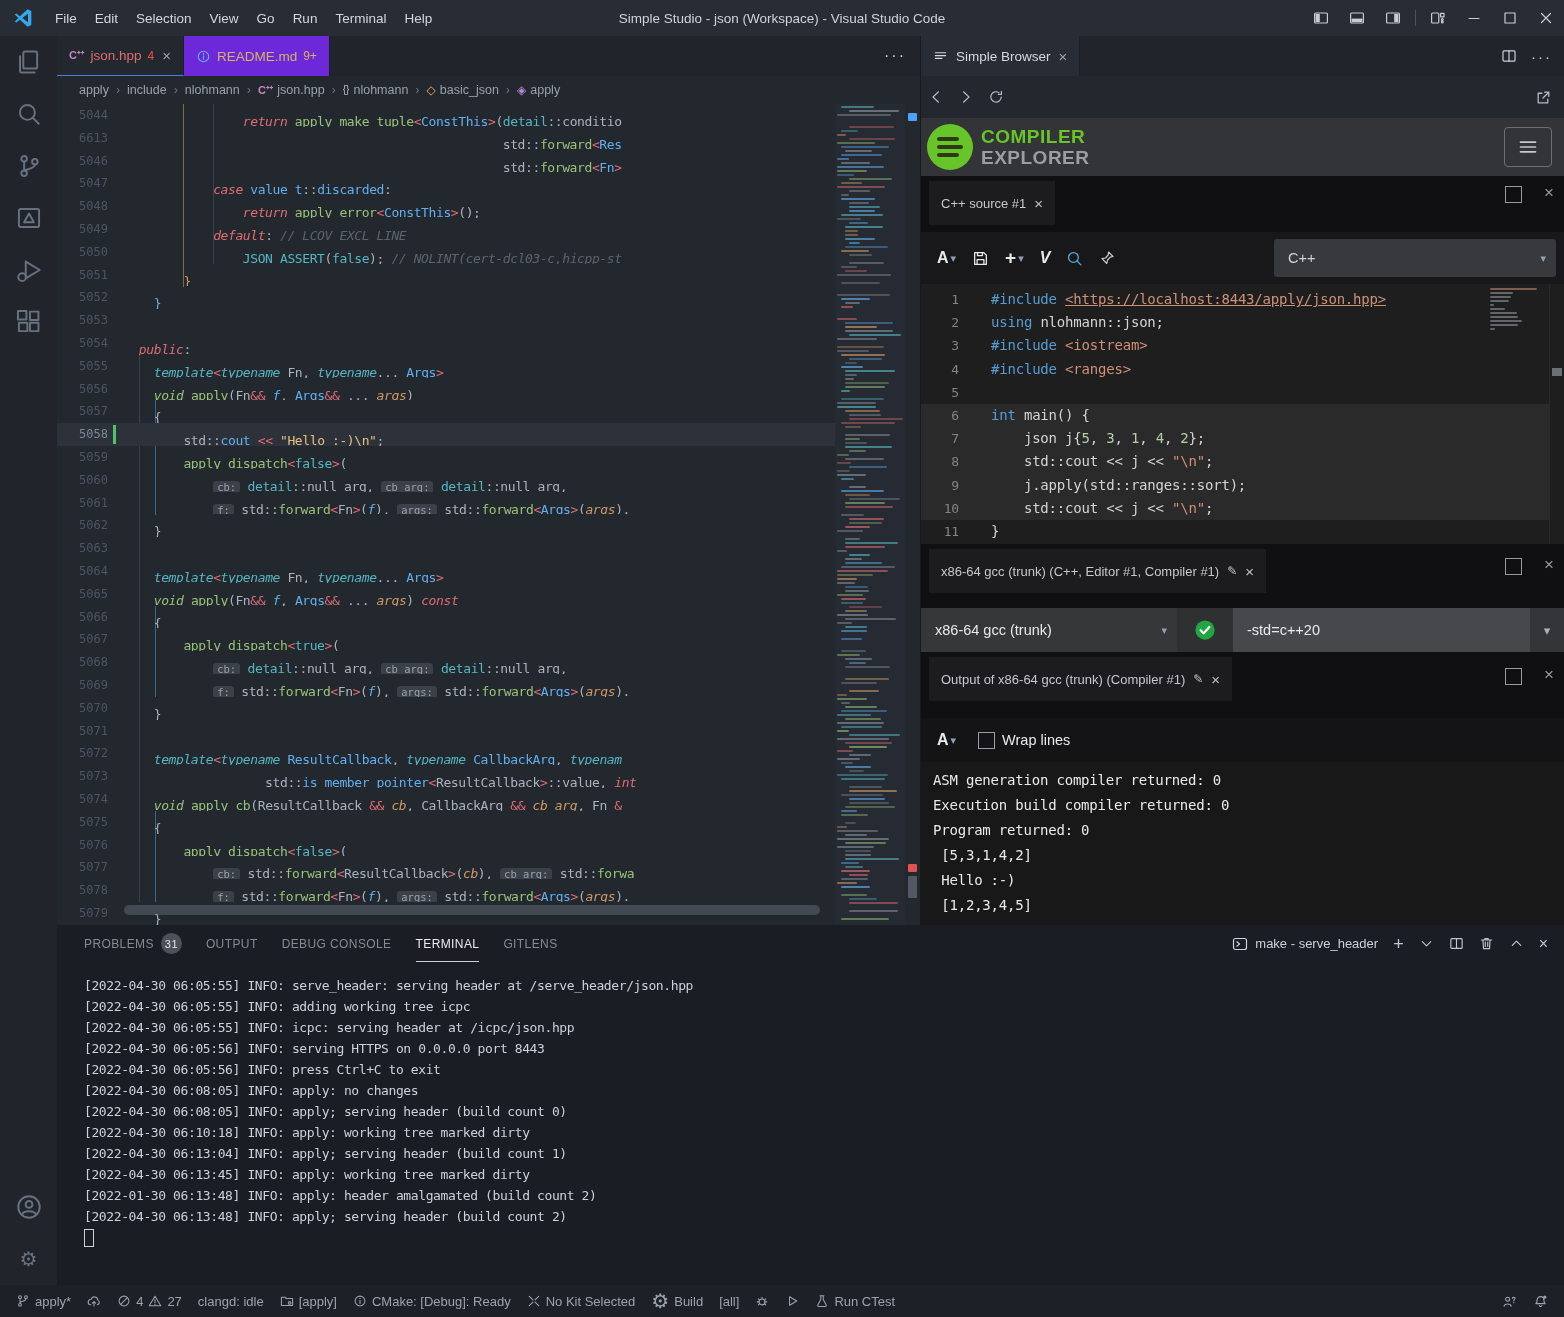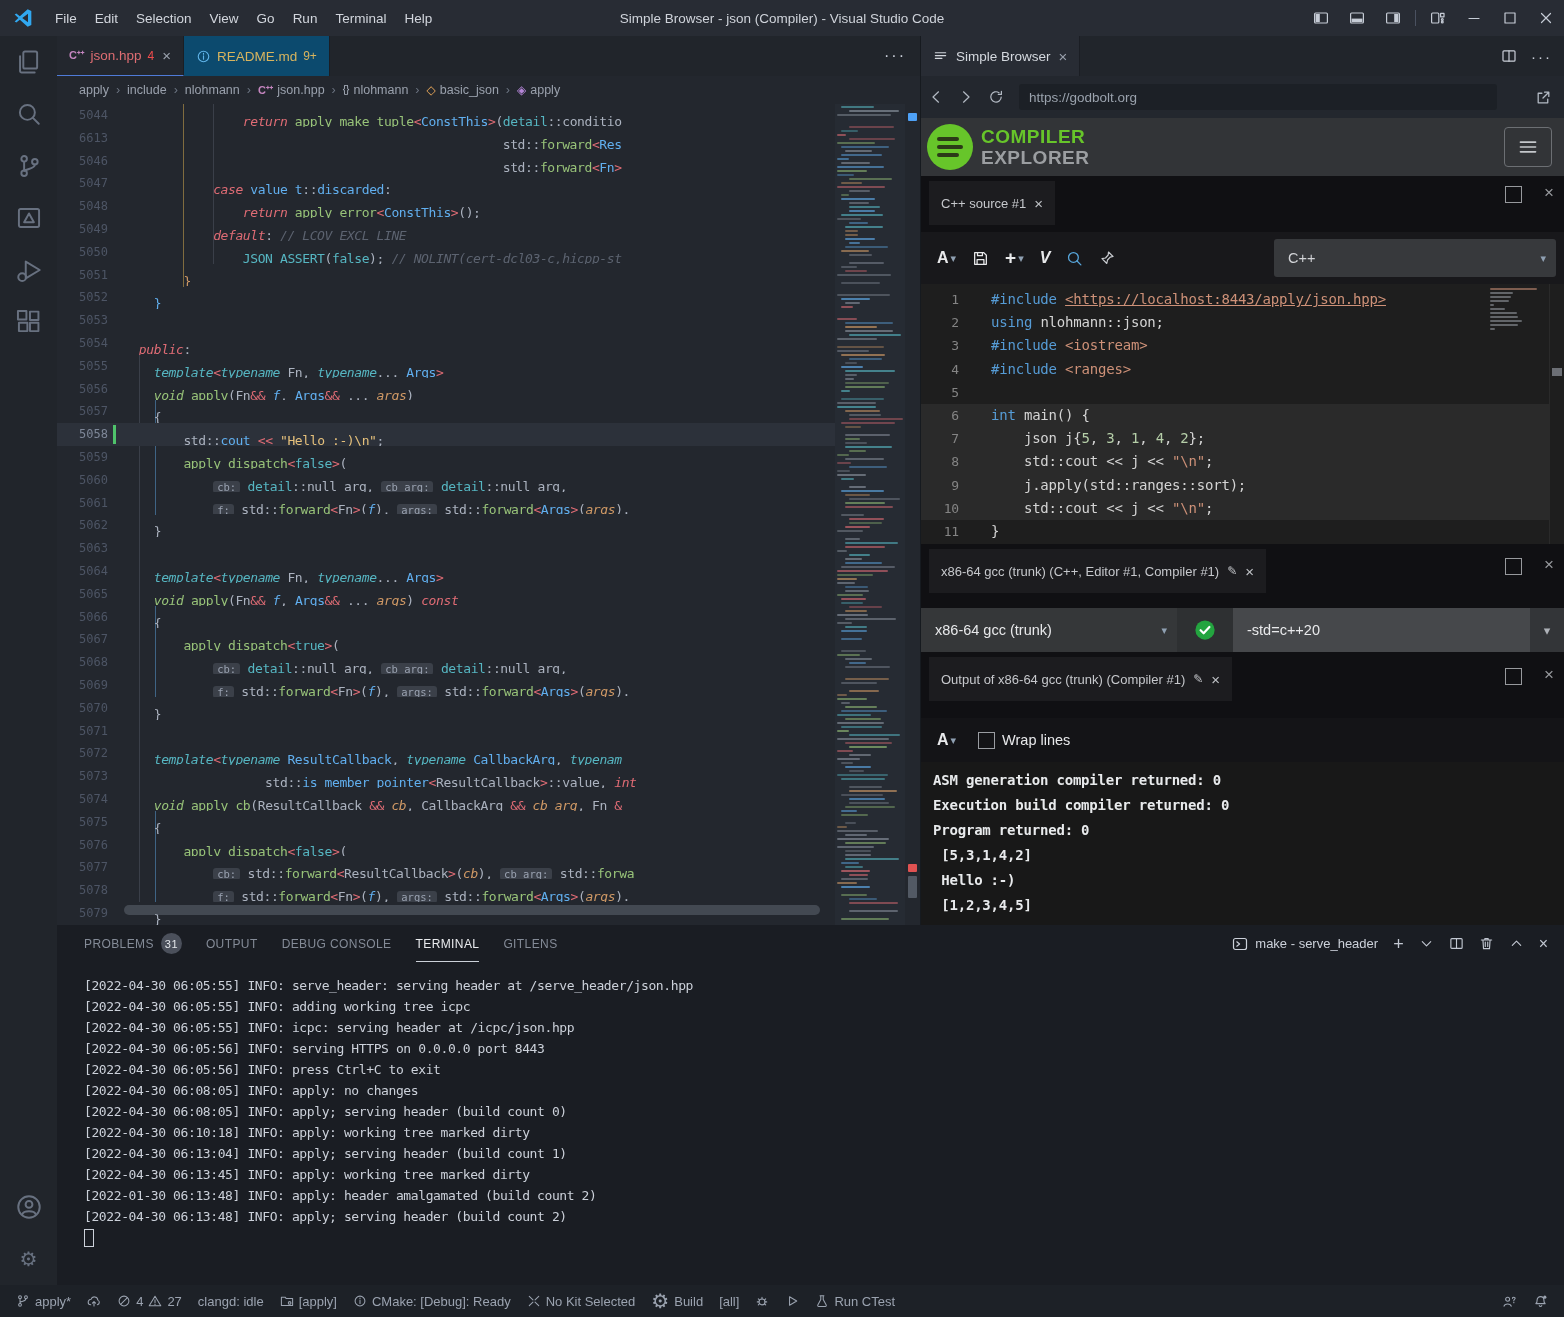--- a/index.html
+++ b/index.html
@@ -20,21 +20,21 @@
 
   
   .activitybar{position:absolute;left:0;top:36px;width:57px;bottom:32px;background:#21252b;display:flex;flex-direction:column;align-items:center;z-index:8;}
   .ab-icon{width:57px;height:52px;display:flex;align-items:center;justify-content:center;color:#687180;}
   .ab-spacer{flex:1;}
 
   
   .editor-col{position:absolute;left:57px;top:36px;width:863px;height:889px;background:#23272e;}
   .tabsbar{height:40px;background:#21252b;display:flex;align-items:stretch;}
   .tabs{display:flex;}
-  .tab{display:flex;align-items:center;gap:6px;padding:0 12px;background:#0c4a6e;border-right:1px solid #1b1e24;font-size:13.5px;color:#8b93a1;}
+  .tab{display:flex;align-items:center;gap:6px;padding:0 12px;background:#6d28d9;border-right:1px solid #1b1e24;font-size:13.5px;color:#8b93a1;}
   .tab.active{background:#23272e;border-bottom:1px solid #4f7bd8;}
   .tab .close{color:#9aa1ad;font-size:15px;margin-left:2px;}
   .tab-actions{margin-left:auto;display:flex;align-items:center;padding-right:14px;color:#c9ced8;font-size:16px;letter-spacing:2px;}
   .breadcrumb{height:28px;display:flex;align-items:center;padding-left:22px;font-size:12.5px;color:#9aa1ad;background:#23272e;gap:3px;white-space:nowrap;}
   .bc-sep{color:#6d7583;margin:0 4px;}
   .bc-item{display:flex;align-items:center;gap:4px;}
 
   .code-area{position:relative;height:821px;overflow:hidden;}
   .code-lines{position:absolute;left:0;top:0;right:85px;bottom:0;overflow:hidden;}
   .cline{position:relative;height:22.8px;line-height:22.8px;white-space:pre;overflow:hidden;
@@ -103,21 +103,21 @@
 
   .cmp-row{position:absolute;left:0;right:0;height:44px;background:#3b3d40;display:flex;align-items:stretch;}
   .cmp-select{width:242px;background:#353739;display:flex;align-items:center;padding-left:14px;font-size:14.5px;color:#e8e9eb;position:relative;}
   .cmp-select .caret{position:absolute;right:10px;}
   .cmp-check{width:56px;background:#2e3032;display:flex;align-items:center;justify-content:center;}
   .cmp-opts{flex:1;background:#46484b;display:flex;align-items:center;padding-left:14px;font-size:14.5px;color:#e8e9eb;}
   .cmp-caret{width:34px;background:#333538;display:flex;align-items:center;justify-content:center;color:#aeb2b8;}
 
   .out-toolbar{position:absolute;left:0;right:0;height:44px;background:#141417;display:flex;align-items:center;color:#e8e9eb;}
   .chk{width:15px;height:15px;border:1.5px solid #9a9da2;margin-left:22px;margin-right:7px;}
-  .out-body{position:absolute;left:0;right:0;bottom:0;background:#181818;padding-top:6px;font-weight:bold;}
+  .out-body{position:absolute;left:0;right:0;bottom:0;background:#181818;padding-top:6px;}
   .out-line{height:25px;line-height:25px;white-space:pre;font-family:"DejaVu Sans Mono",monospace;font-size:14px;letter-spacing:-0.2px;color:#e8eaec;padding-left:12px;}
 
   
   .panel{position:absolute;left:57px;top:925px;right:0;height:360px;background:#1a1d23;}
   .panel-head{height:37px;display:flex;align-items:center;padding-left:27px;}
   .ptab{display:flex;align-items:center;gap:7px;margin-right:24px;font-size:12px;letter-spacing:.4px;color:#848b97;height:100%;}
   .ptab.active{color:#e9ebee;box-shadow:inset 0 -1px 0 #ccd1d9;}
   .pbadge{background:#4b505b;color:#e3e6ea;border-radius:50%;width:21px;height:21px;display:flex;align-items:center;justify-content:center;font-size:11px;}
   .phead-right{margin-left:auto;display:flex;align-items:center;gap:15px;padding-right:16px;color:#c2c8d2;font-size:13px;}
   .term-title{display:flex;align-items:center;gap:7px;color:#ccd1da;}
@@ -144,21 +144,21 @@
     <div class="menus">
         <span class="menu">File</span>
         <span class="menu">Edit</span>
         <span class="menu">Selection</span>
         <span class="menu">View</span>
         <span class="menu">Go</span>
         <span class="menu">Run</span>
         <span class="menu">Terminal</span>
         <span class="menu">Help</span>
       </div>
-    <div class="wtitle">Simple Browser - json (Compiler) - Visual Studio Code</div>
+    <div class="wtitle">Simple Studio - json (Workspace) - Visual Studio Code</div>
     <div class="wincontrols">
         <span class="wc">
           <svg class="ic" viewBox="0 0 16 16" width="16" height="16">
             <rect x="1.6" y="3" width="12.8" height="10" rx="1"></rect>
             <rect x="2.6" y="4" width="4.2" height="8" fill="currentColor" stroke="none"></rect>
           </svg>
         </span>
         <span class="wc">
           <svg class="ic" viewBox="0 0 16 16" width="16" height="16">
             <rect x="1.6" y="3" width="12.8" height="10" rx="1"></rect>
@@ -575,21 +575,20 @@
           <svg class="ic" width="16" height="16" viewBox="0 0 16 16">
             <path d="M5.5 2.8 11 8l-5.5 5.2"></path>
           </svg>
         </span>
       <span class="nav-btn">
           <svg class="ic" width="16" height="16" viewBox="0 0 16 16">
             <path d="M13.2 8A5.2 5.2 0 1 1 11 3.7"></path>
             <path d="M13.4 2.3v3.1h-3.1"></path>
           </svg>
         </span>
-      <div class="urlbar">https://godbolt.org</div>
       <span class="ext-btn">
           <svg class="ic" width="17" height="17" viewBox="0 0 16 16">
             <path d="M6.5 4H3v9h9V9.5 M9 3h4v4 M13 3 7.5 8.5"></path>
           </svg>
         </span>
     </div>
     <div class="b-content">
 
       <div class="gb-header">
         <div class="gb-logo">

